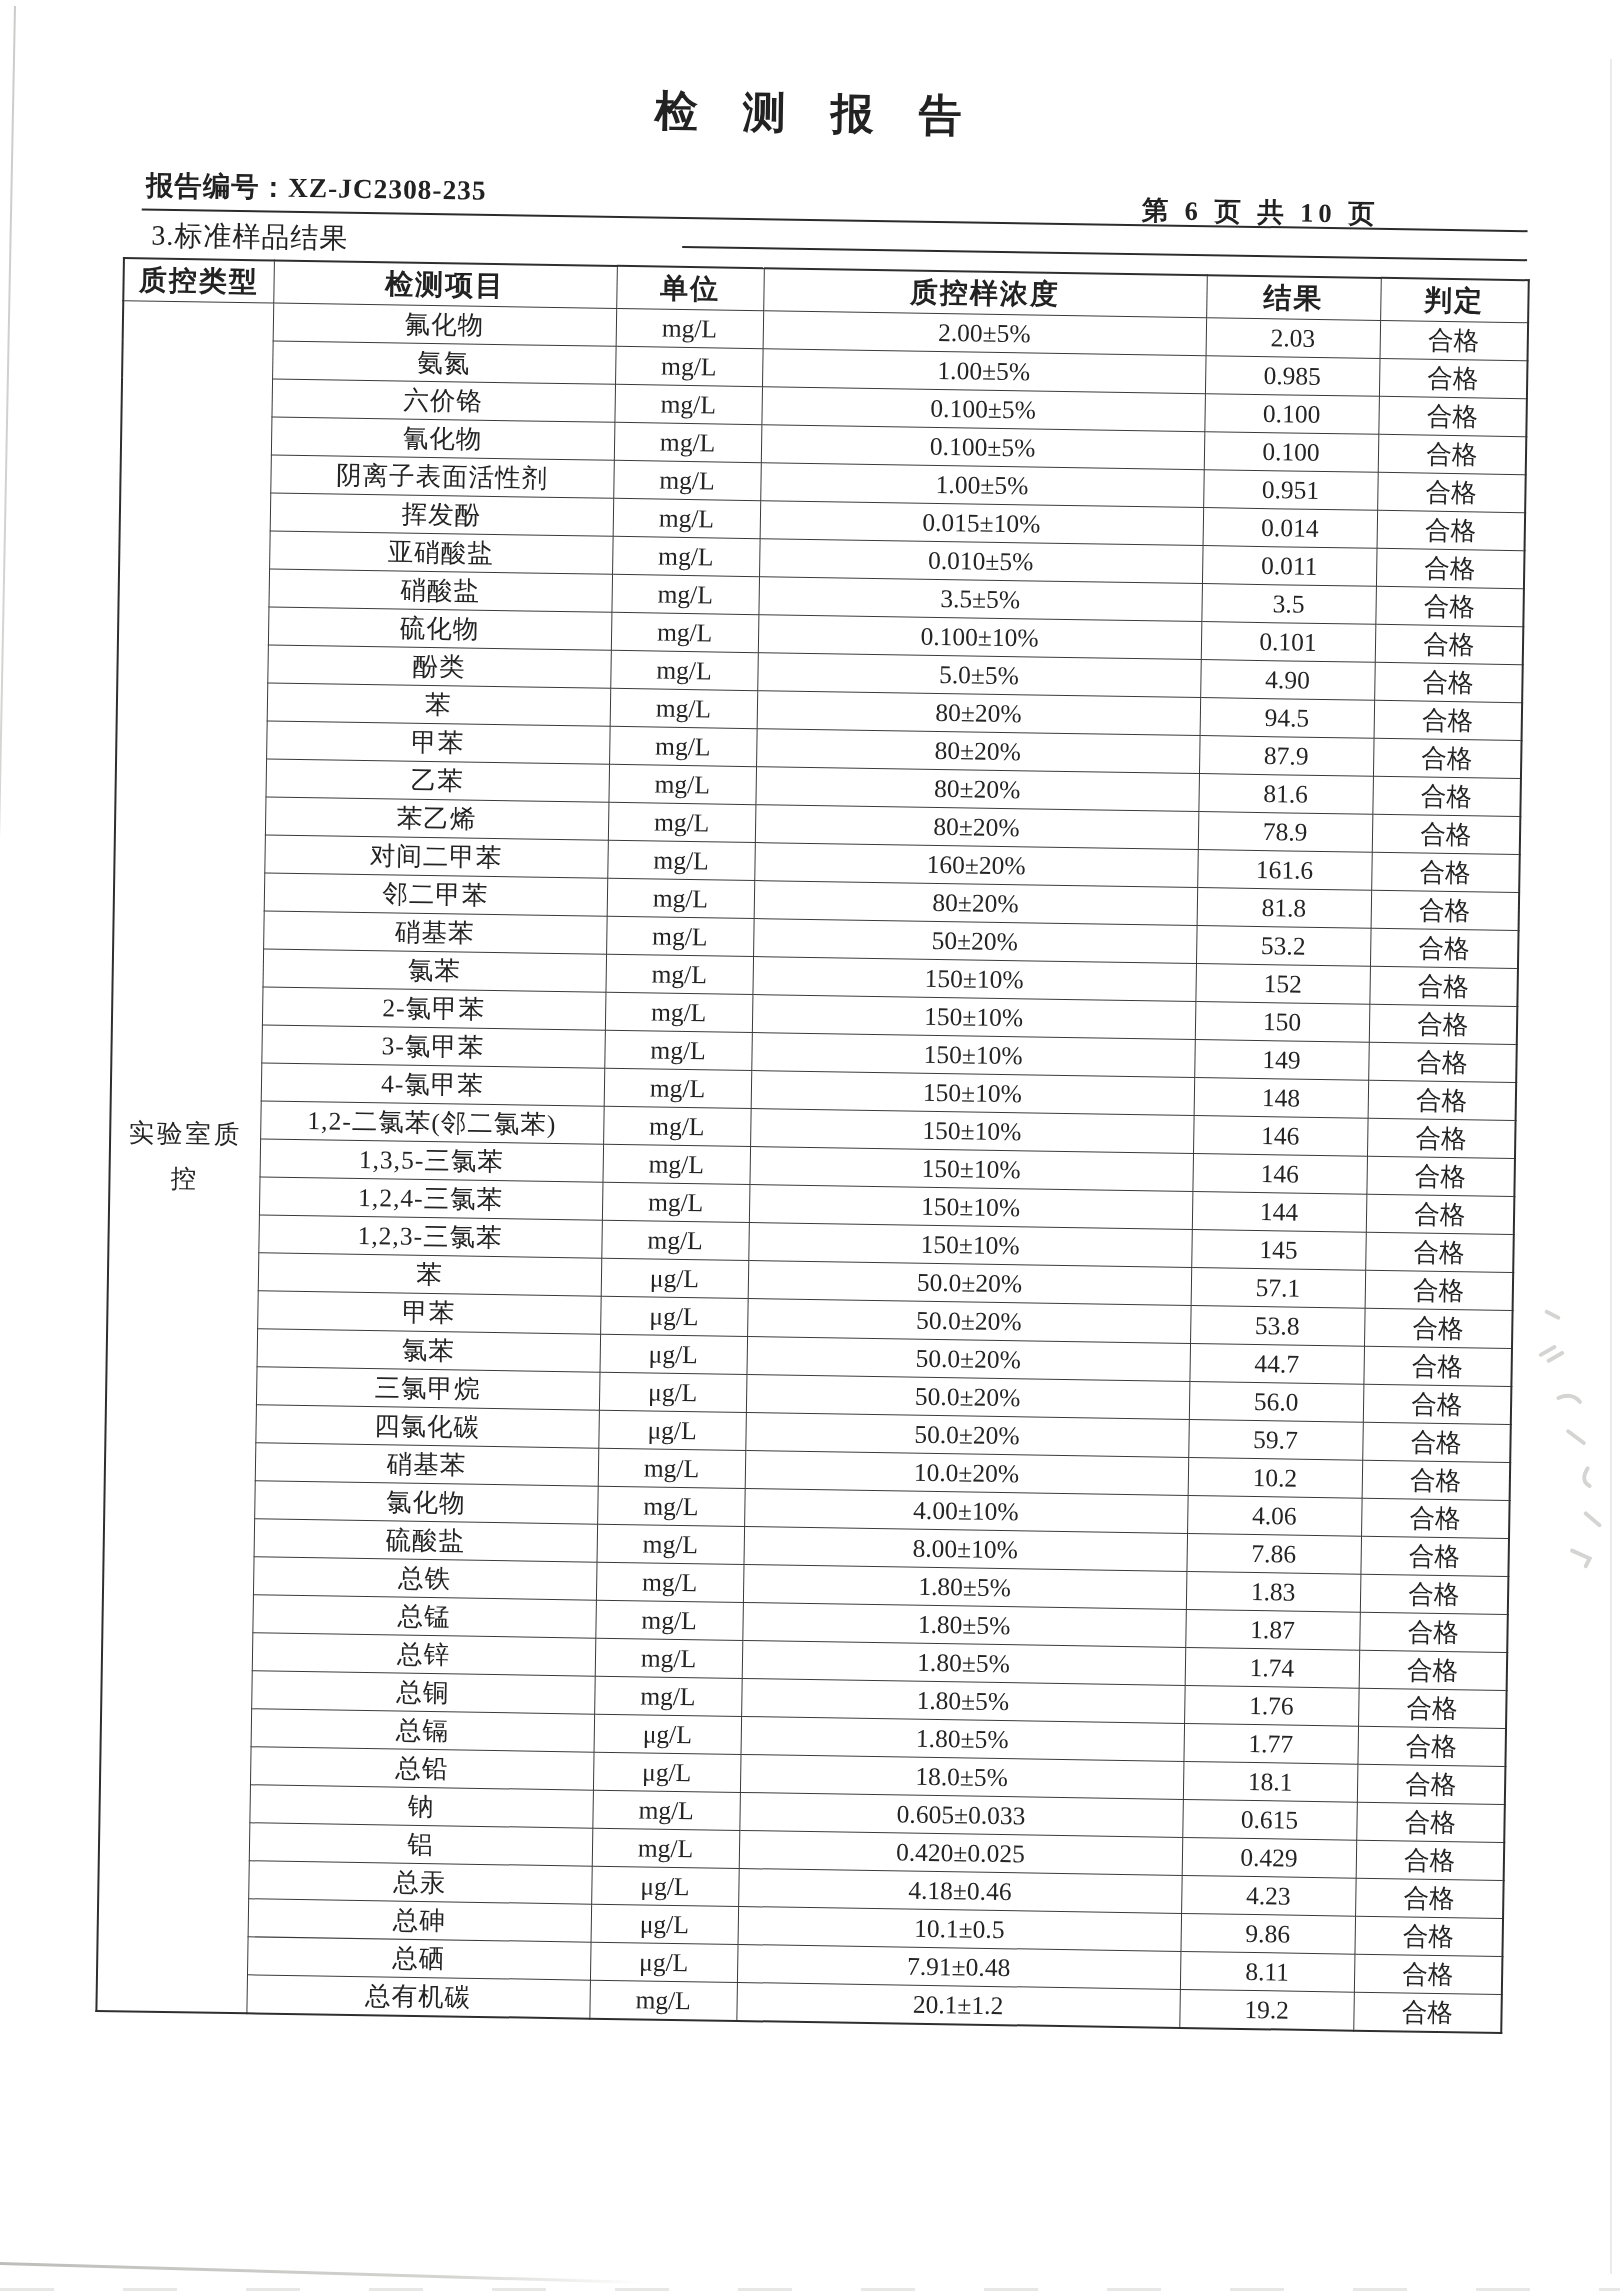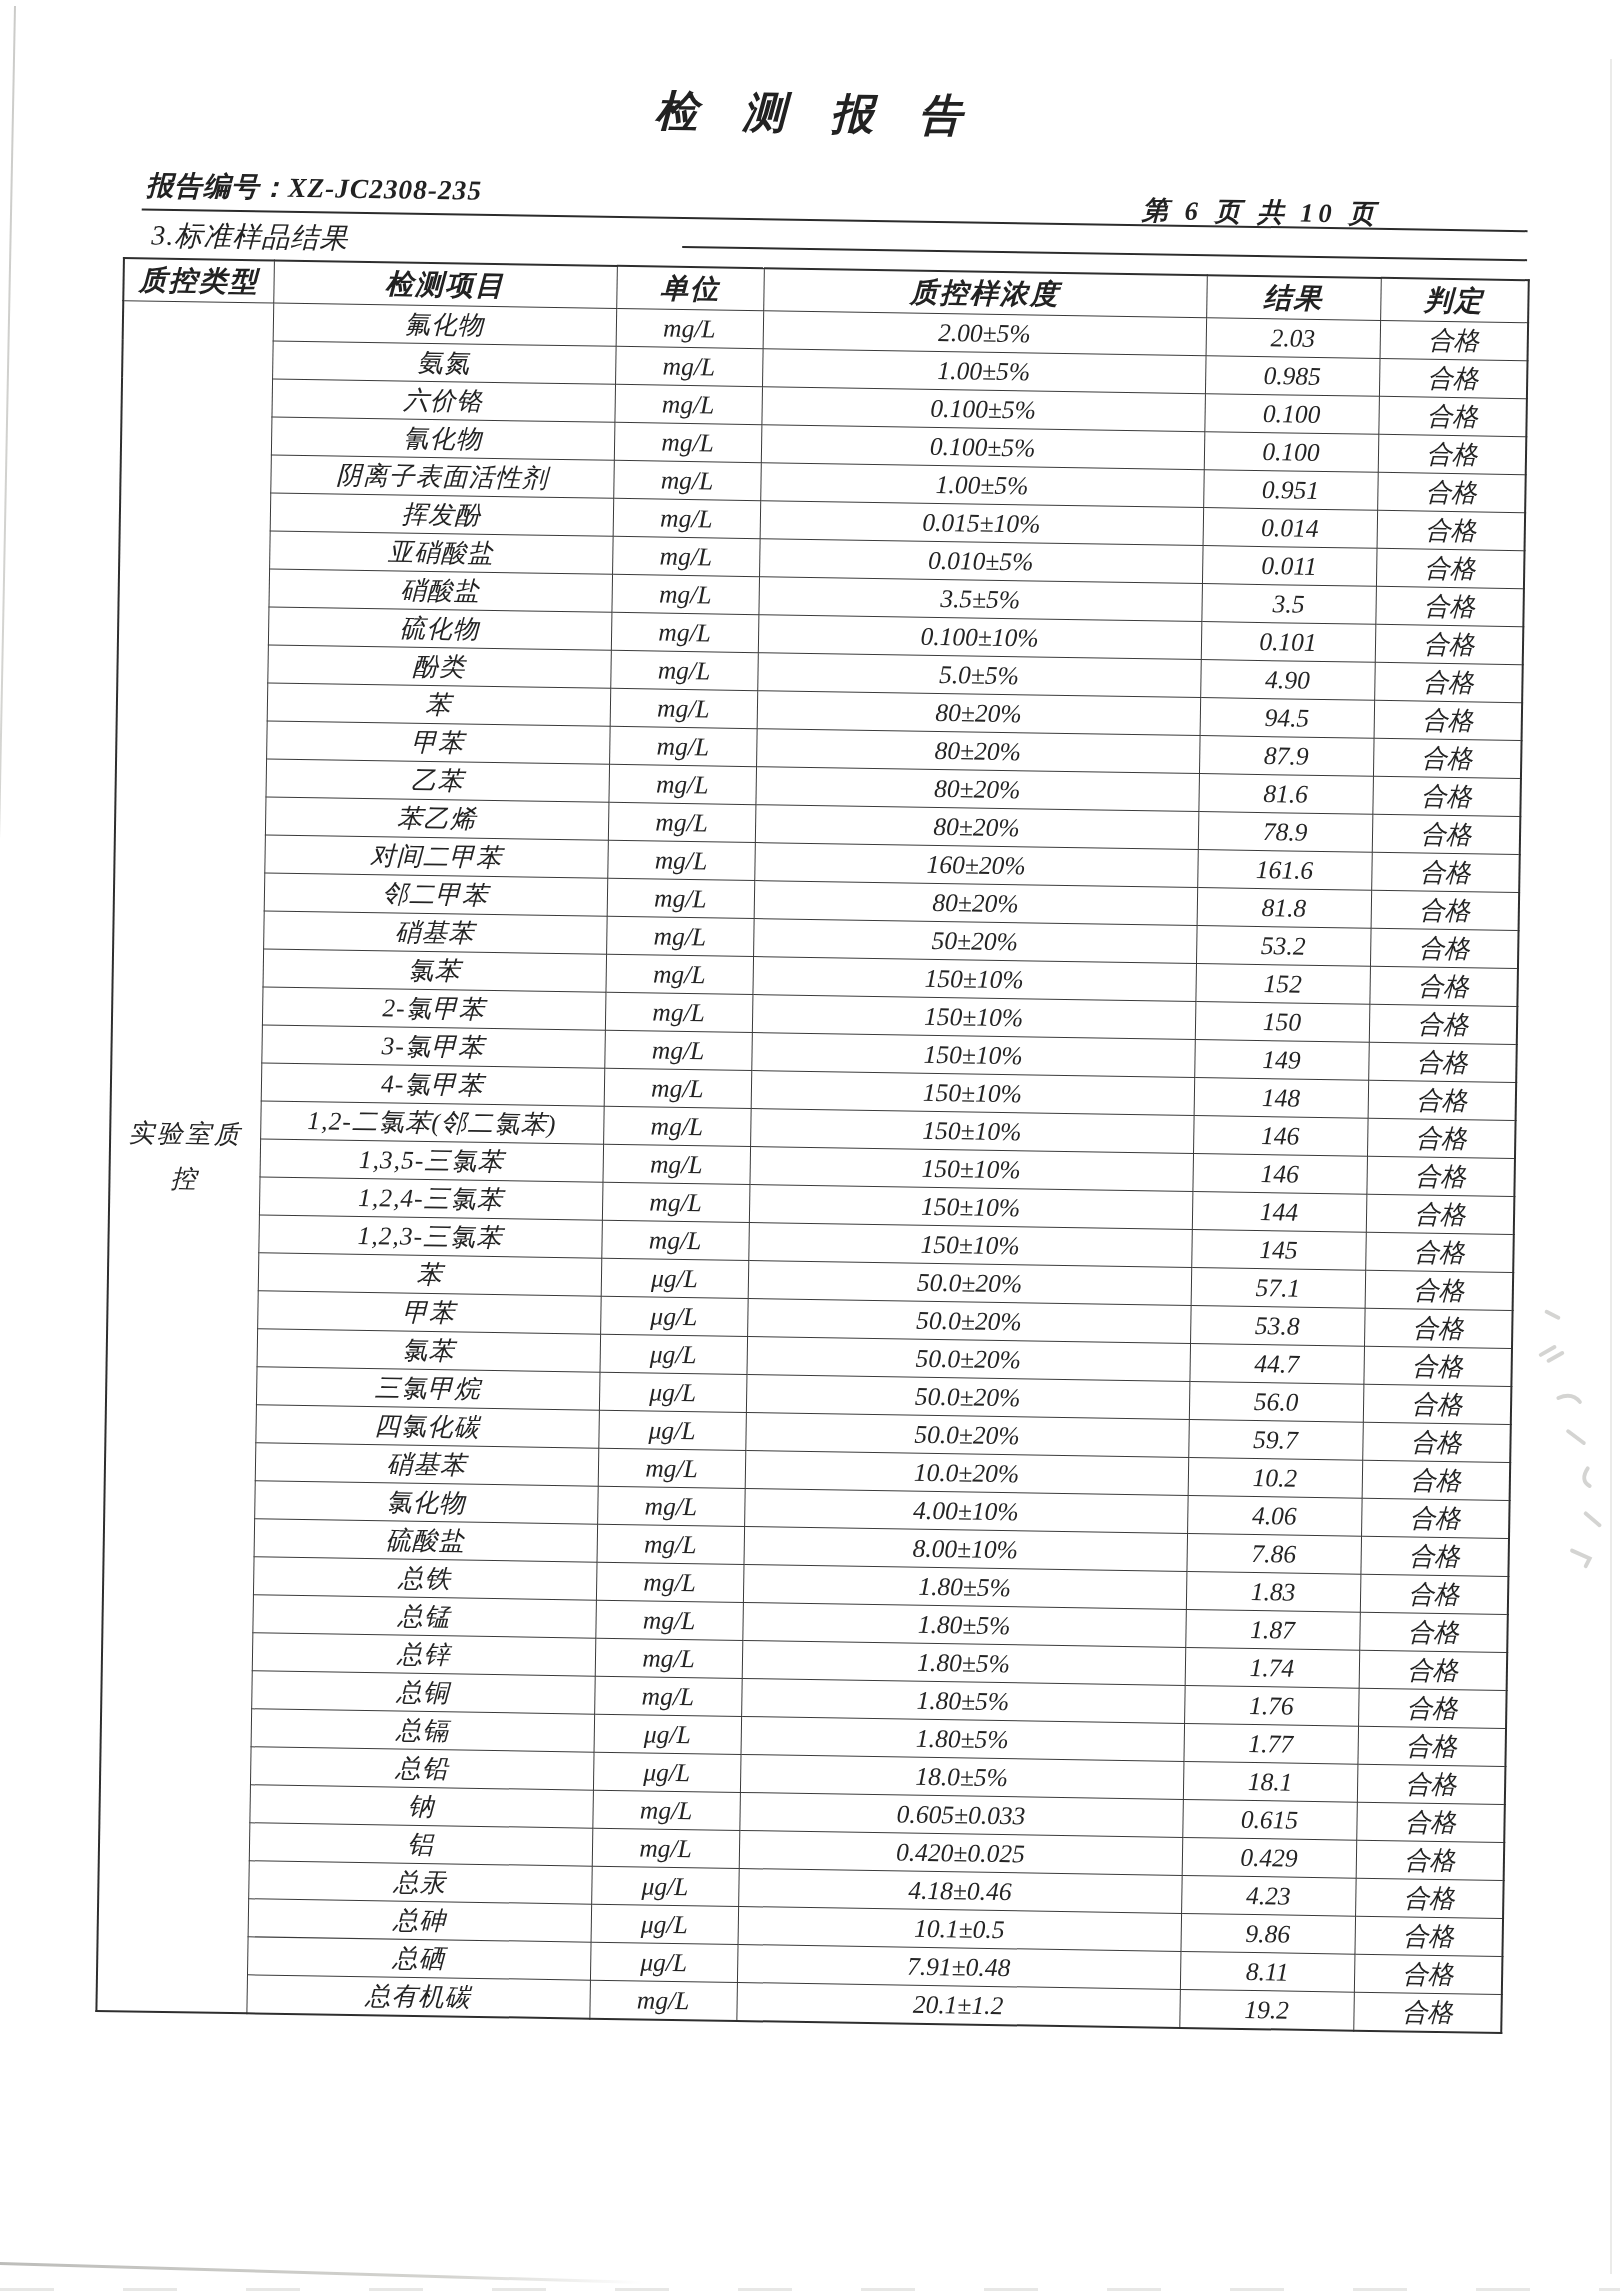--- a/index.html
+++ b/index.html
@@ -3,21 +3,21 @@
 <meta charset="utf-8">
 <style>
   html,body{margin:0;padding:0;}
   body{
     width:1620px;height:2292px;overflow:hidden;
     background:#ffffff;
     font-family:"Liberation Serif","DejaVu Serif",serif;
     color:#1f1f1f;
     position:relative;
   }
-  .page{position:absolute;inset:0;font-style:italic;}
+  .page{position:absolute;inset:0;}
   
   .content{
     position:absolute;left:0;top:0;width:1620px;height:2292px;
     transform:rotate(0.9deg);
     transform-origin:118px 0px;
   }
   .title{
     position:absolute;top:74px;left:0;width:100%;
     text-align:center;
     font-size:43px;font-weight:bold;

